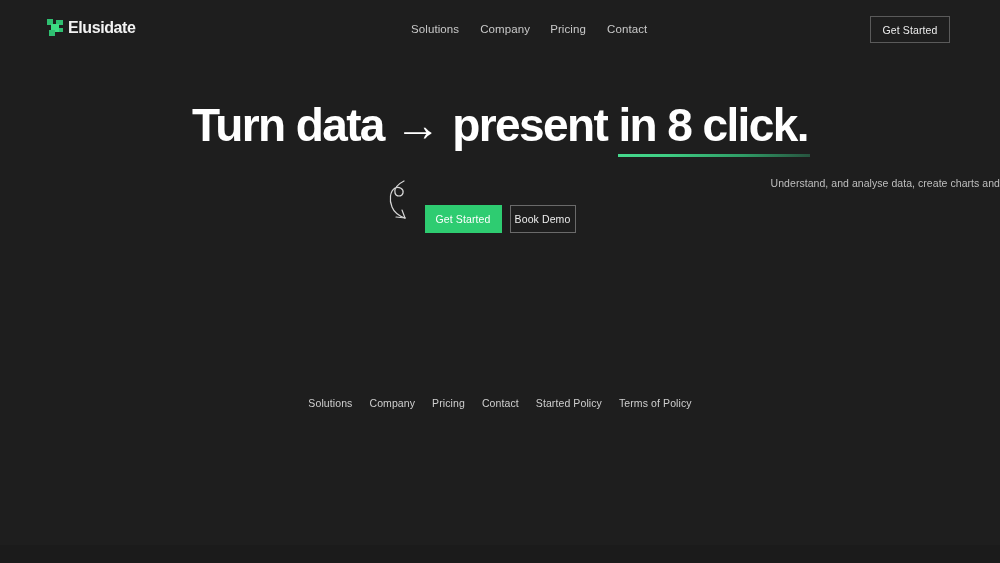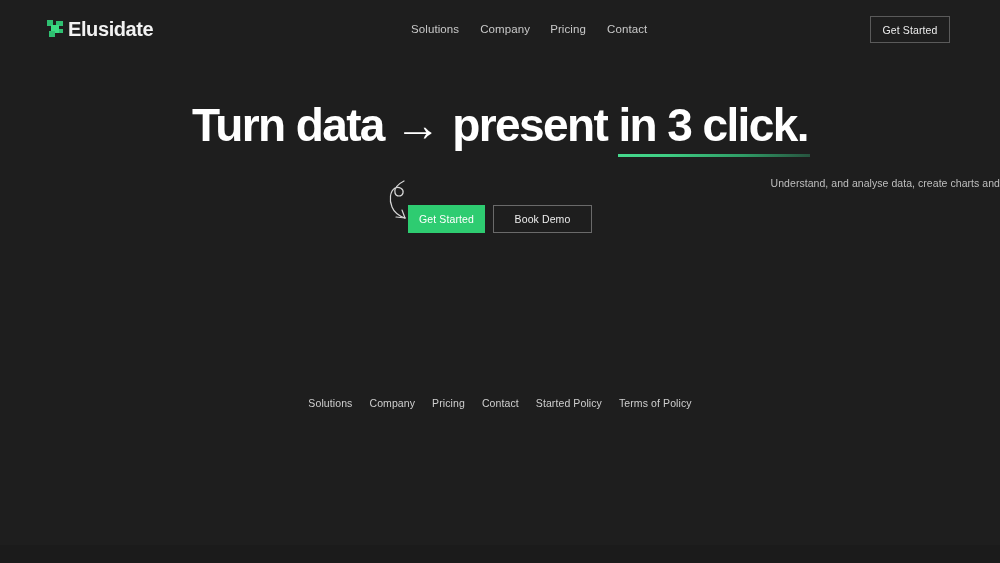--- a/index.html
+++ b/index.html
@@ -21,21 +21,21 @@
     display:flex; align-items:center; gap:4px;
   }
   .logo-mark { width:17px; height:18px; position:relative; display:block; }
   .logo-mark i { position:absolute; display:block; background:#2fbf71; }
   .lm1 { left:0px;  top:0px;  width:6px;  height:6px; }
   .lm2 { left:9px;  top:1px;  width:7px;  height:5px; }
   .lm3 { left:4px;  top:5px;  width:8px;  height:8px; background:#3ddc84 !important; }
   .lm4 { left:2px;  top:11px; width:6px;  height:6px; }
   .lm5 { left:12px; top:9px;  width:4px;  height:4px; }
   .brand-name {
-    color:#f2f2f2; font-size:20px; font-weight:700;
+    color:#f2f2f2; font-size:16px; font-weight:700;
     letter-spacing:-0.4px; line-height:1;
   }
 
   .nav {
     position:absolute; left:411px; top:23px;
     display:flex; align-items:center; gap:0px;
   }
   .nav a {
     color:#c9c9c9; font-size:11.5px; text-decoration:none;
     letter-spacing:0.1px; white-space:nowrap;
@@ -79,21 +79,21 @@
     display:flex; justify-content:center; align-items:center; gap:8px;
   }
   .btn-primary {
     width:77px; height:28px; background:#2ecc71; border:none;
     color:#ffffff; font-size:10.5px;
     font-family:"Liberation Sans", sans-serif;
     display:flex; align-items:center; justify-content:center;
     cursor:pointer; letter-spacing:0.1px;
   }
   .btn-secondary {
-    width:99px; height:28px; background:transparent;
+    width:66px; height:28px; background:transparent;
     border:1px solid #6a6a6a; color:#ededed; font-size:10.5px;
     font-family:"Liberation Sans", sans-serif;
     display:flex; align-items:center; justify-content:center;
     cursor:pointer; letter-spacing:0.1px;
   }
 
   .squiggle { position:absolute; left:386px; top:178px; width:34px; height:44px; }
 
   
   .footer {
@@ -135,21 +135,21 @@
       <a href="#">Pricing</a>
       <a href="#">Contact</a>
     </nav>
 
     <button class="header-cta">Get Started</button>
   </div>
 
   <div class="hero">
 
     <h1 class="headline">
-      <span>Turn data </span><span class="arrow">→</span><span> present </span><span class="accent"><span>in 3 click.</span><span class="underline"></span></span>
+      <span>Turn data </span><span class="arrow">→</span><span> present </span><span class="accent"><span>in 8 click.</span><span class="underline"></span></span>
     </h1>
 
     <p class="subtext">
       <span>Understand, and analyse data, create charts and</span><br>
     </p>
 
     <div class="cta-row">
       <button class="btn-primary">Get Started</button>
       <button class="btn-secondary">Book Demo</button>
     </div>

